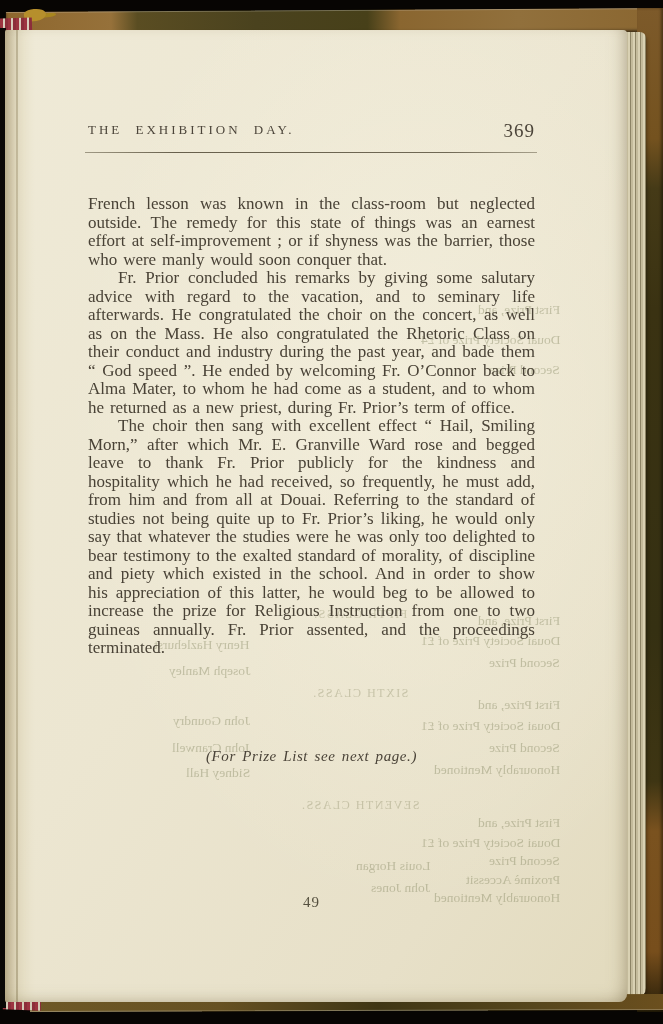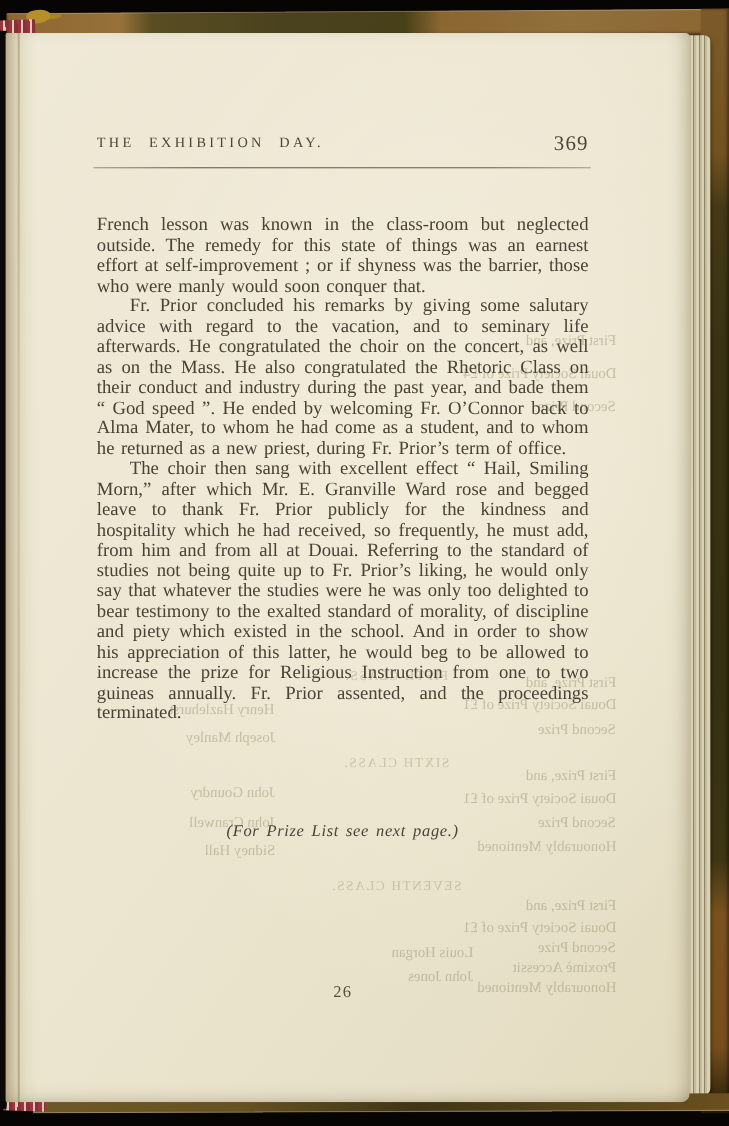--- a/index.html
+++ b/index.html
@@ -164,14 +164,14 @@
   </div>
   <div class="header-rule"></div>
 
   <div class="body-text">
     <p class="noindent">French lesson was known in the class-room but neglected outside. The remedy for this state of things was an earnest effort at self-improvement ; or if shyness was the barrier, those who were manly would soon conquer that.</p>
     <p>Fr. Prior concluded his remarks by giving some salutary advice with regard to the vacation, and to seminary life afterwards.  He congratulated the choir on the concert, as well as on the Mass.  He also congratulated the Rhetoric Class on their conduct and industry during the past year, and bade them “ God speed ”.  He ended by welcoming Fr. O’Connor back to Alma Mater, to whom he had come as a student, and to whom he returned as a new priest, during Fr. Prior’s term of office.</p>
     <p>The choir then sang with excellent effect “ Hail, Smiling Morn,” after which Mr. E. Granville Ward rose and begged leave to thank Fr. Prior publicly for the kindness and hospitality which he had received, so frequently, he must add, from him and from all at Douai.  Referring to the standard of studies not being quite up to Fr. Prior’s liking, he would only say that whatever the studies were he was only too delighted to bear testimony to the exalted standard of morality, of discipline and piety which existed in the school.  And in order to show his appreciation of this latter, he would beg to be allowed to increase the prize for Religious Instruction from one to two guineas annually.  Fr. Prior assented, and the proceedings terminated.</p>
   </div>
 
   <div class="prize-note">(For Prize List see next page.)</div>
-  <div class="signature">26</div>
+  <div class="signature">49</div>
 </div>
 
 </body></html>

